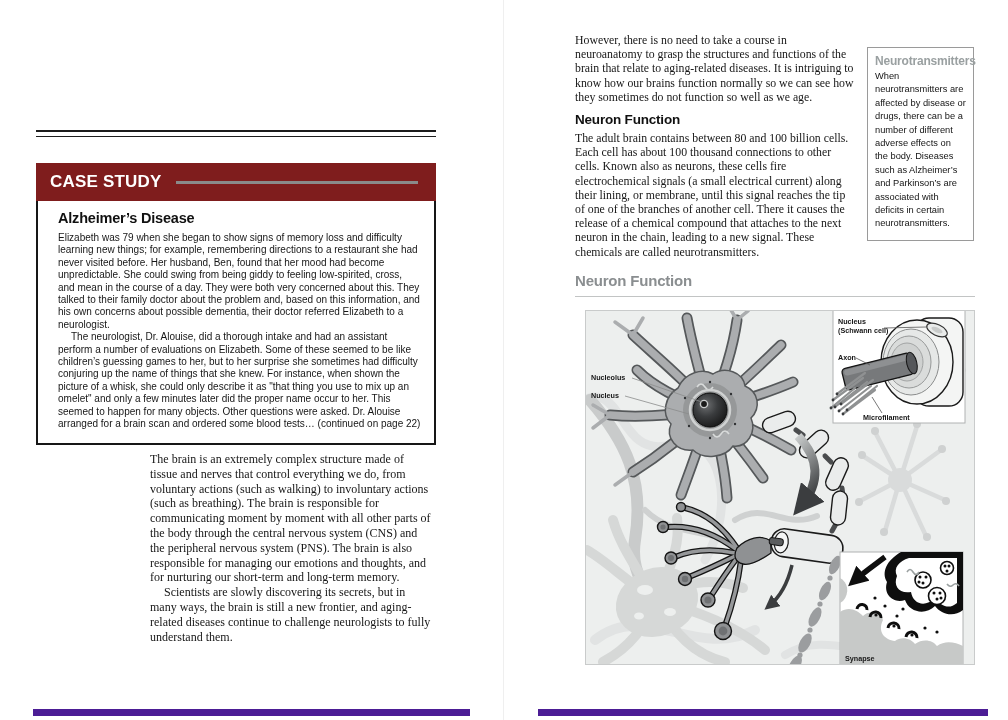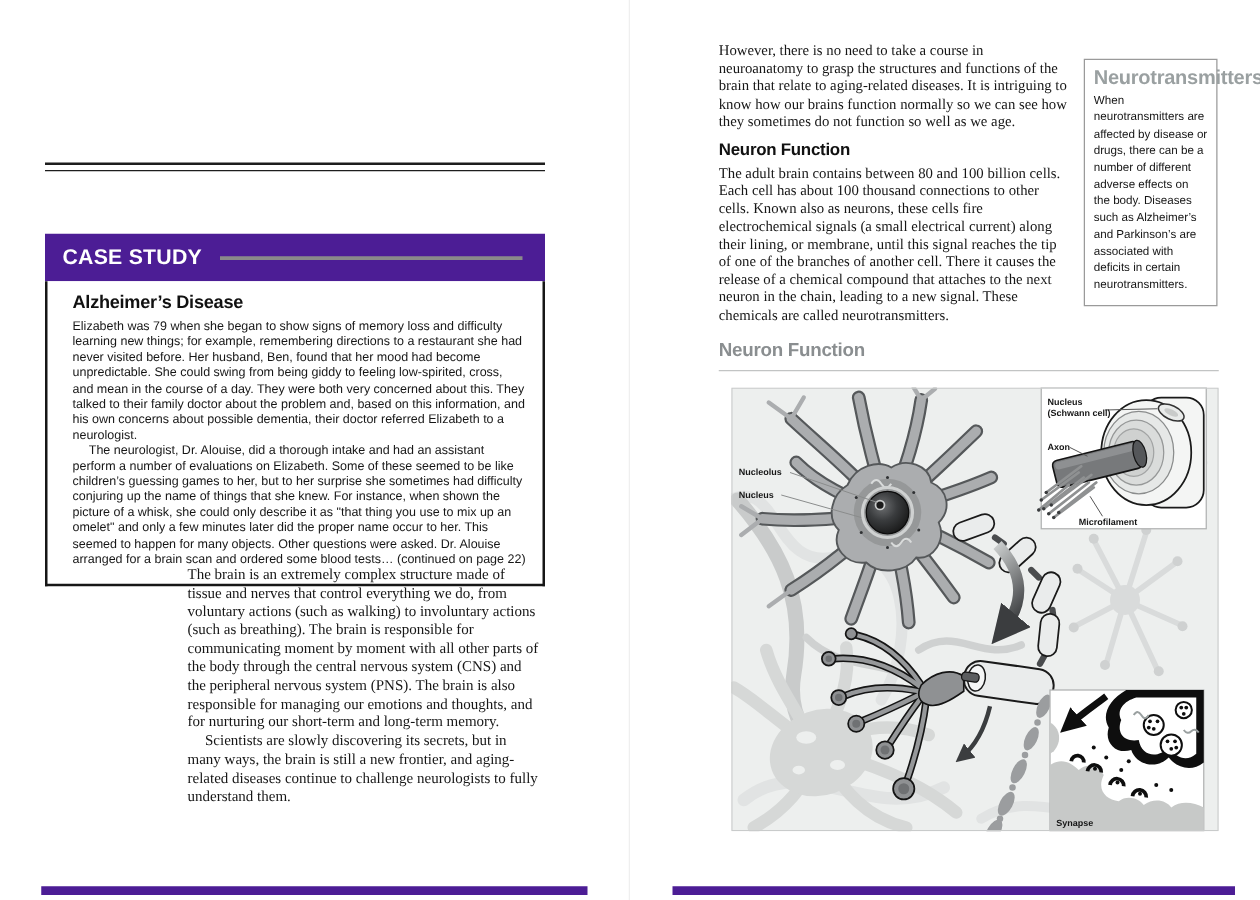--- a/index.html
+++ b/index.html
@@ -9,21 +9,21 @@
   .page.left { left:0; }
   .page.right { left:504px; }
   .seam { position:absolute; left:503px; top:0; width:1px; height:720px; background:#efefef; }
 
   
   .title { position:absolute; left:36px; top:20px; font-size:42px; line-height:48px;
            font-weight:bold; letter-spacing:-1.2px; color:#121212; }
   .double-rule { position:absolute; left:36px; top:130px; width:400px; height:7px;
                  border-top:2px solid #1d1d1d; border-bottom:1.5px solid #1d1d1d; }
   .case-study { position:absolute; left:36px; top:163px; width:400px; }
-  .cs-banner { background:#4c1d95; height:38px; display:flex; align-items:center; padding:0 14px;margin-top:24px; }
+  .cs-banner { background:#7f1d1d; height:38px; display:flex; align-items:center; padding:0 14px; }
   .cs-banner-label { color:#fff; font-weight:bold; font-size:17px; letter-spacing:0.2px; white-space:nowrap; }
   .cs-banner-line { flex:1; height:3px; background:#8a8a8a; margin-left:14px; margin-right:4px; }
   .cs-body { border:2px solid #161616; border-top:none; padding:9px 13px 12px 20px; background:#fff; }
   .cs-heading { font-size:14.5px; font-weight:bold; margin-bottom:6px; letter-spacing:-0.2px; }
   .cs-p { font-size:10px; line-height:12.4px; color:#161616; }
   .cs-p.indent { text-indent:13px; }
   .brain-basics { position:absolute; left:150px; top:452px; width:283px; }
   .bb-heading { font-size:21px; font-weight:bold; letter-spacing:-0.3px; padding-bottom:8px;
                 border-bottom:1px solid #9a9a9a; margin-bottom:8px; }
   .serif-p { font-family:"Liberation Serif", serif; font-size:12px; line-height:14.8px; color:#161616; }
@@ -38,21 +38,21 @@
   .pf-left .pf-title { margin-left:38px; }
   .pf-right .pf-title { margin-right:22px;padding-left:28px; }
 
   
   .r-col { position:absolute; left:71px; top:33px; width:281px; }
   .r-col .serif-p { font-size:11.8px; line-height:14.2px; }
   .nf-heading { font-size:13.5px; font-weight:bold; margin:8px 0 4px 0; letter-spacing:-0.2px; }
   .dyk { position:absolute; left:363px; top:47px; width:107px; border:1px solid #9a9a9a; background:#fff; }
   .dyk-banner { background:#0d0d0d; color:#fff; font-weight:bold; font-size:11.8px;
                 letter-spacing:-0.2px; padding:5px 6px; }
-  .dyk-heading { color:#9aa0a1; font-weight:bold; font-size:16px; letter-spacing:-0.2px;
+  .dyk-heading { color:#9aa0a1; font-weight:bold; font-size:12px; letter-spacing:-0.2px;
                  padding:6px 7px 2px 7px;text-align:right; }
   .dyk-body { font-size:9.3px; line-height:13.4px; color:#141414; padding:0 7px 9px 7px; }
   .fig-heading { position:absolute; left:71px; top:272px; width:400px; color:#8a8e90;
                  font-size:15px; font-weight:bold; letter-spacing:-0.2px;
                  border-bottom:1px solid #c2c4c4; padding-bottom:7px; }
   .figure { position:absolute; left:81px; top:310px; width:390px; height:355px; }
   .figure svg { display:block; }
   .fig-label { font-family:"Liberation Sans", sans-serif; font-weight:bold; font-size:7.2px; fill:#161616; }
 </style>
 </head>

